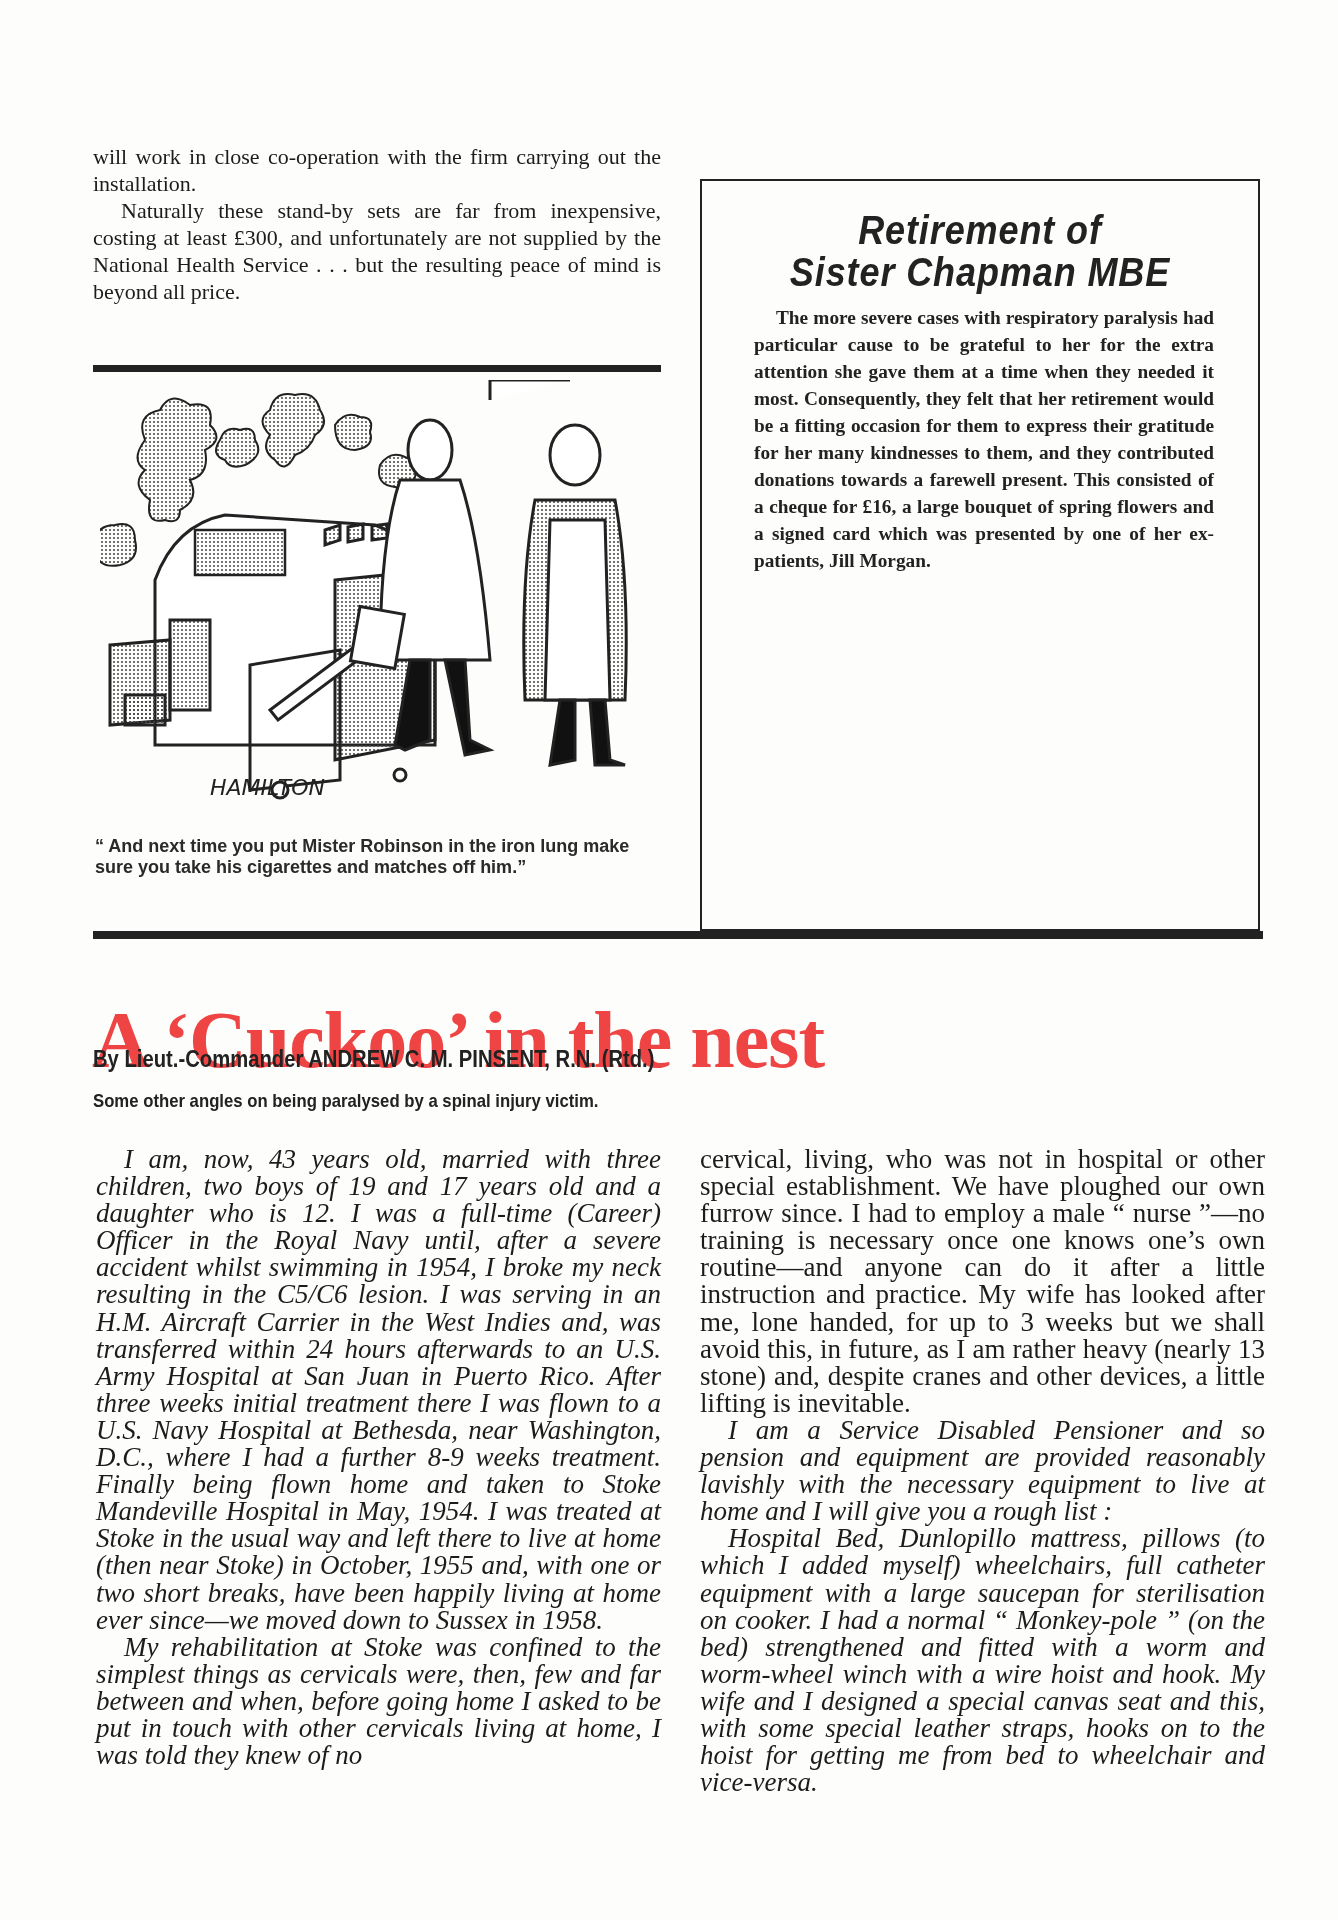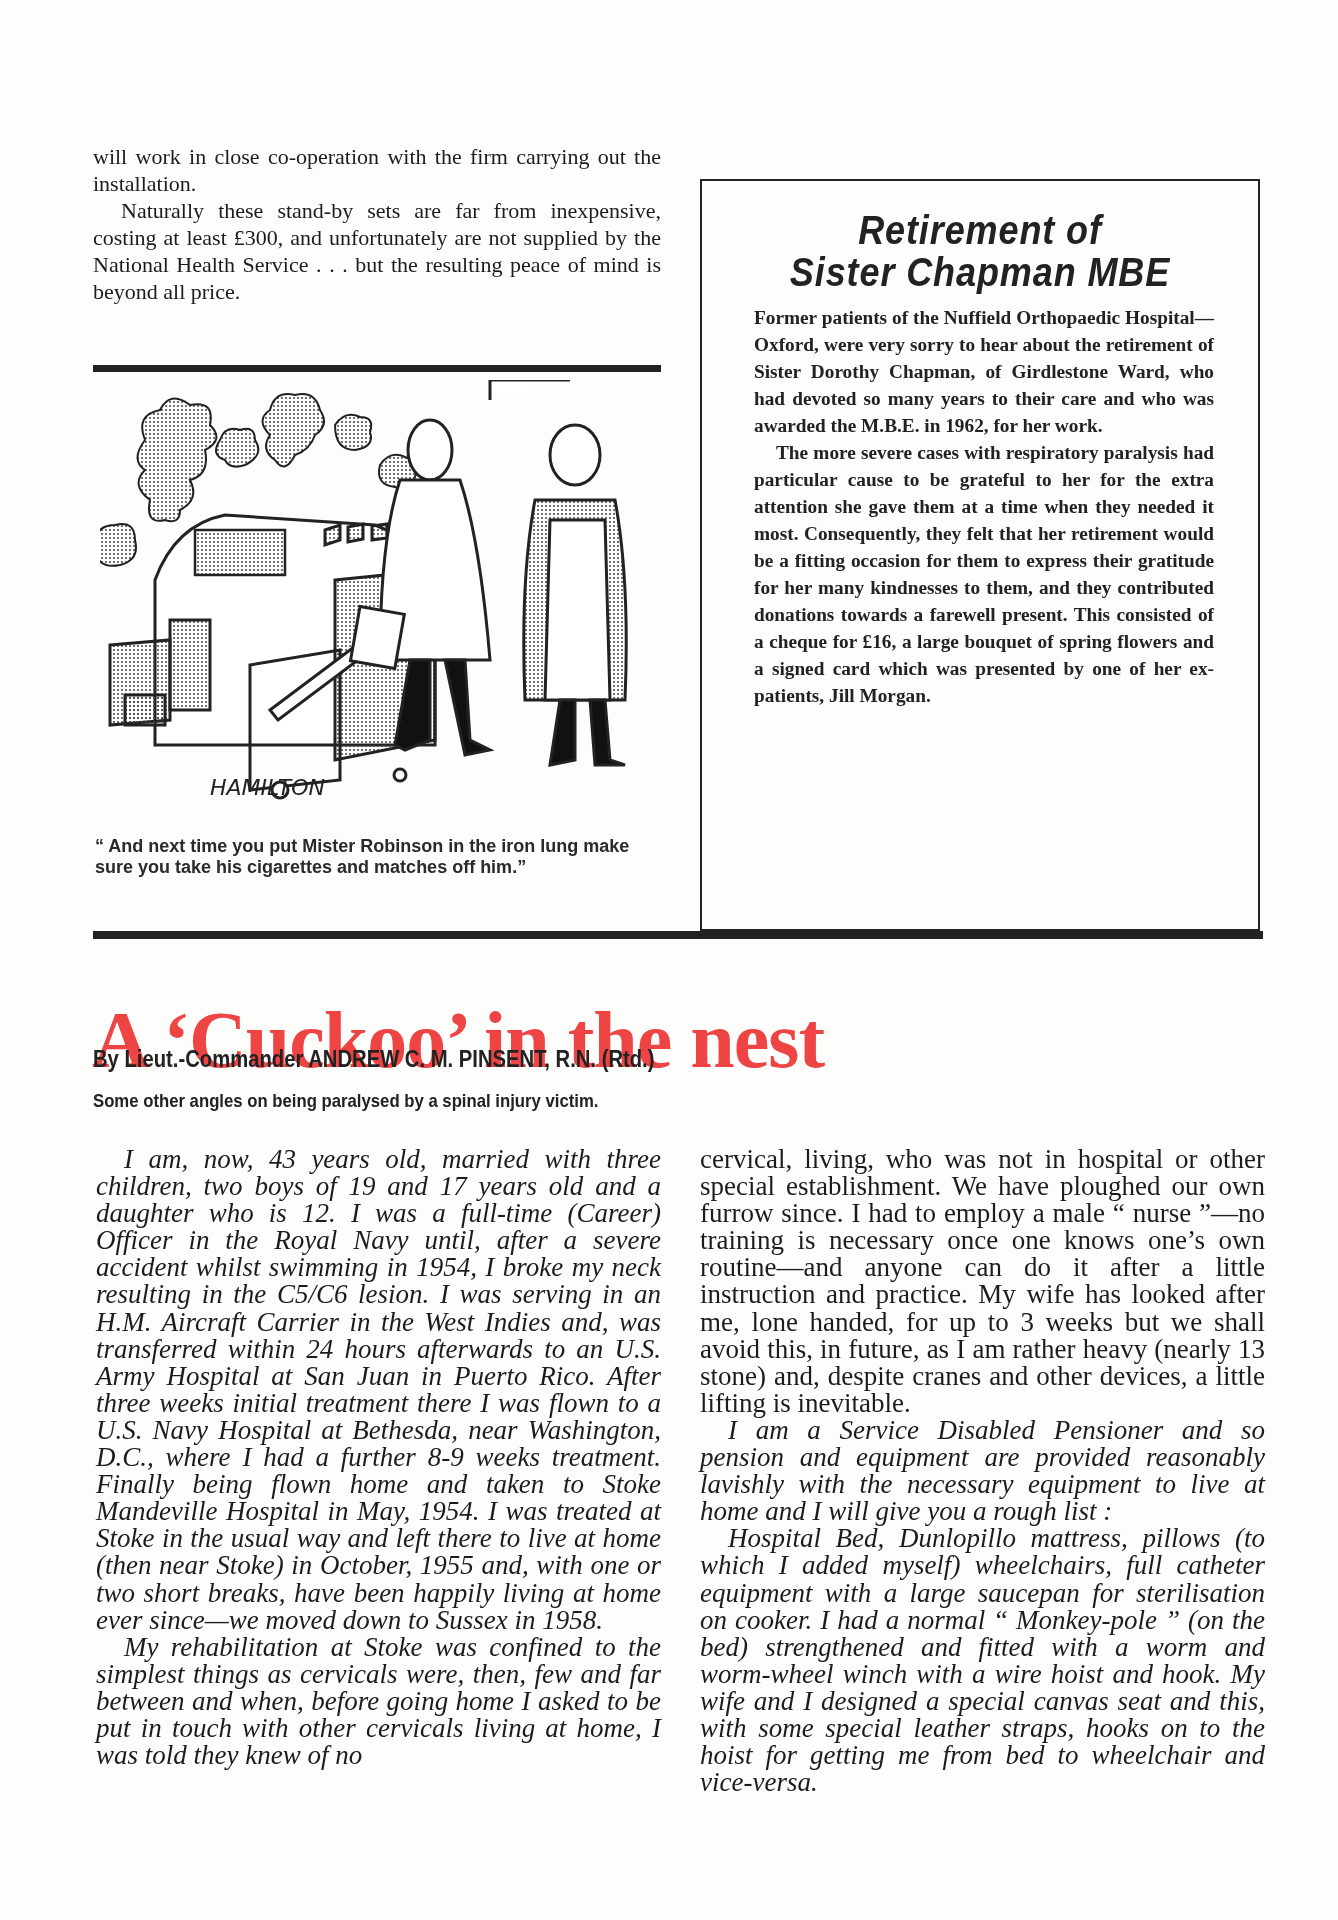--- a/index.html
+++ b/index.html
@@ -88,21 +88,20 @@
 </svg>
 
 <div id="caption" class="sans">“ And next time you put Mister Robinson in the iron lung make sure you take his cigarettes and matches off him.”</div>
 
 <div id="box">
   <div id="box-title" class="sans">
     <div>Retirement of</div>
     <div>Sister Chapman MBE</div>
   </div>
   <div id="box-body" class="serif">
-    <p>Former patients of the Nuffield Orthopaedic Hospital—Oxford, were very sorry to hear about the retirement of Sister Dorothy Chapman, of Girdlestone Ward, who had devoted so many years to their care and who was awarded the M.B.E. in 1962, for her work.</p>
     <p class="ind">The more severe cases with respiratory paralysis had particular cause to be grateful to her for the extra attention she gave them at a time when they needed it most. Consequently, they felt that her retirement would be a fitting occasion for them to express their gratitude for her many kindnesses to them, and they contributed donations towards a farewell present. This consisted of a cheque for £16, a large bouquet of spring flowers and a signed card which was presented by one of her ex-patients, Jill Morgan.</p>
   </div>
 </div>
 
 <div id="rule-mid"></div>
 
 <div id="headline" class="serif">A ‘Cuckoo’ in the nest</div>
 <div id="byline" class="sans">By Lieut.-Commander ANDREW C. M. PINSENT, R.N. (Rtd.)</div>
 <div id="standfirst" class="sans">Some other angles on being paralysed by a spinal injury victim.</div>
 

